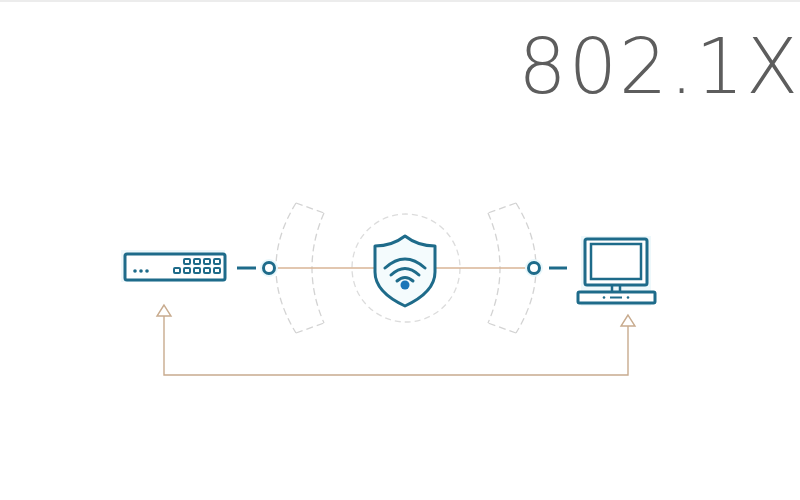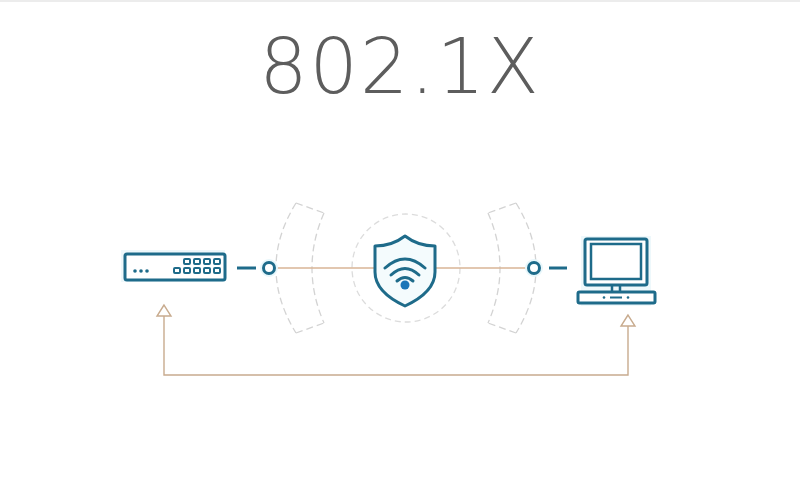--- a/index.html
+++ b/index.html
@@ -17,21 +17,21 @@
     .top-border {
       position: absolute;
       left: 0; top: 0;
       width: 800px; height: 2px;
       background: #ececec;
     }
     .title {
       position: absolute;
       left: 0; top: 22px;
       width: 800px;
-      text-align: center;
+      text-align: right;
       font-family: "DejaVu Sans", sans-serif;
       font-weight: 200;
       font-size: 76px;
       line-height: 90px;
       color: #5d5d5d;
       letter-spacing: 2px;
     }
     .diagram {
       position: absolute;
       left: 0; top: 0;

